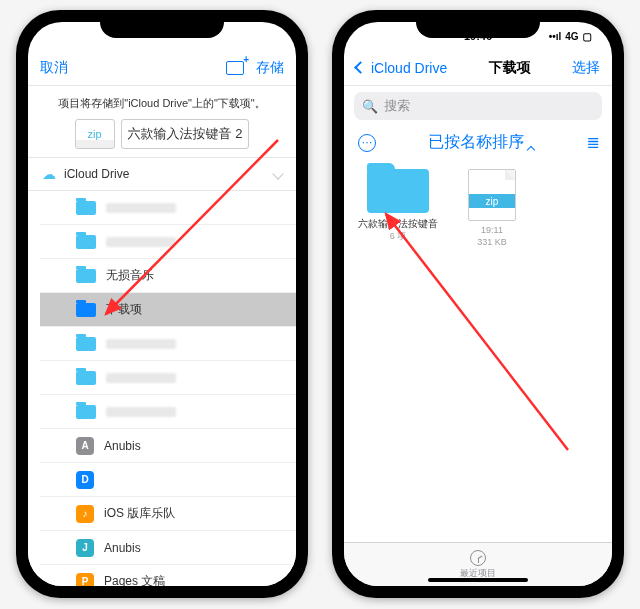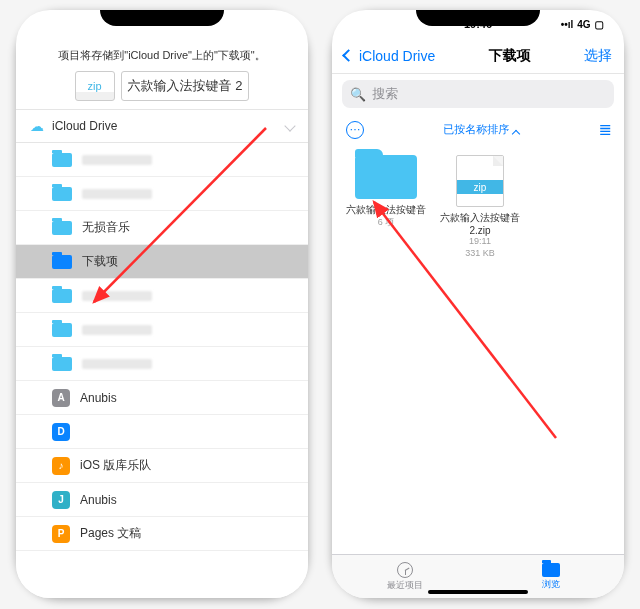--- a/index.html
+++ b/index.html
@@ -11,21 +11,21 @@
     display: flex;
     gap: 24px;
     justify-content: center;
     padding-top: 10px;
   }
   .device {
     width: 292px;
     height: 588px;
     background: #000;
     border-radius: 44px;
-    padding: 0;
+    padding: 12px;
     position: relative;
     box-shadow: 0 2px 8px rgba(0,0,0,0.3);
   }
   .screen {
     width: 100%;
     height: 100%;
     background: #fff;
     border-radius: 34px;
     overflow: hidden;
     position: relative;
@@ -110,20 +110,21 @@
     margin-left:auto; width:8px; height:8px;
     border-right:1.2px solid #c7c7cc; border-bottom:1.2px solid #c7c7cc;
     transform:rotate(45deg);
   }
   .list { flex:1; overflow:hidden; background:#fff; }
   .row {
     display:flex; align-items:center; gap:10px;
     padding:0 14px 0 36px; height:34px;
     border-bottom:0.5px solid #eee; font-size:12px; color:#333;
     position:relative;
+    margin-left:12px;
   }
   .row.selected { background:#c9c9c9; }
   .folder-icon {
     width:20px; height:14px; border-radius:2px;
     background:#4ac4f3; position:relative;
   }
   .folder-icon::before {
     content:""; position:absolute; top:-3px; left:0;
     width:10px; height:3px; background:#4ac4f3; border-radius:1px 1px 0 0;
   }
@@ -147,21 +148,21 @@
   }
   .sort-bar {
     display:flex; align-items:center; justify-content:space-between;
     padding:6px 14px 8px; flex-shrink:0;
   }
   .circ-more {
     width:18px; height:18px; border:1.3px solid #007aff; border-radius:50%;
     display:flex; align-items:center; justify-content:center;
     color:#007aff; font-size:11px; line-height:1;
   }
-  .sort-label { color:#007aff; font-size:11px; display:flex; align-items:flex-end; gap:4px;}
+  .sort-label { color:#007aff; font-size:16px; display:flex; align-items:flex-end; gap:4px;}
   .sort-chev {
     width:6px; height:6px; border-left:1.3px solid #007aff; border-top:1.3px solid #007aff;
     transform: rotate(45deg); margin-top:2px;
   }
   .list-mode-icon { color:#007aff; font-size:16px; letter-spacing:-2px;}
   .grid {
     padding:8px 14px; display:flex; gap:14px; align-items:flex-start;
   }
   .grid-item { width:80px; text-align:center; font-size:10px; color:#333; }
   .big-folder {
@@ -228,20 +229,27 @@
 <body>
 
 <div class="device">
   <div class="screen">
     <div class="notch"></div>
     <div class="status-bar">
       <span></span>
       <span></span>
     </div>
 
+    <div class="nav-bar">
+      <div class="nav-left">取消</div>
+      <div class="nav-right" style="gap:12px">
+        <span class="folder-plus-icon"></span>
+        <span>存储</span>
+      </div>
+    </div>
 
     <div class="subtitle">项目将存储到"iCloud Drive"上的"下载项"。</div>
 
     <div class="file-card">
       <div class="file-zip">zip</div>
       <div class="file-label">六款输入法按键音 2</div>
     </div>
 
     <div class="section-header">
       <span class="cloud-icon">☁</span>
@@ -350,37 +358,32 @@
     <div class="grid" id="right-grid">
         <div class="grid-item">
           <div class="big-folder"></div>
           <div>六款输入法按键音</div>
           <div class="grid-meta">6 项</div>
         </div>
         <div class="grid-item">
           <div class="zip-file">
             <div class="zip-band">zip</div>
           </div>
-          <div>六款输入法按键音2.zip</div>
           <div class="grid-meta">19:11</div>
           <div class="grid-meta">331 KB</div>
         </div>
       </div>
 
     <div style="flex:1"></div>
 
 
     <div class="tab-bar">
       <div class="tab inactive">
         <span class="clock-icon"></span>
         <span>最近项目</span>
-      </div>
-      <div class="tab active">
-        <span class="browse-folder"></span>
-        <span>浏览</span>
       </div>
     </div>
     <div class="home-indicator"></div>
 
     <svg class="arrow" style="top:180px; left:24px;" width="220" height="260">
       <defs>
           <marker id="ah2" markerWidth="8" markerHeight="8" refX="6" refY="3" orient="auto">
         <path d="M0,0 L7,3 L0,6 Z" fill="#ff2d2d"></path>
           </marker>
         </defs>

